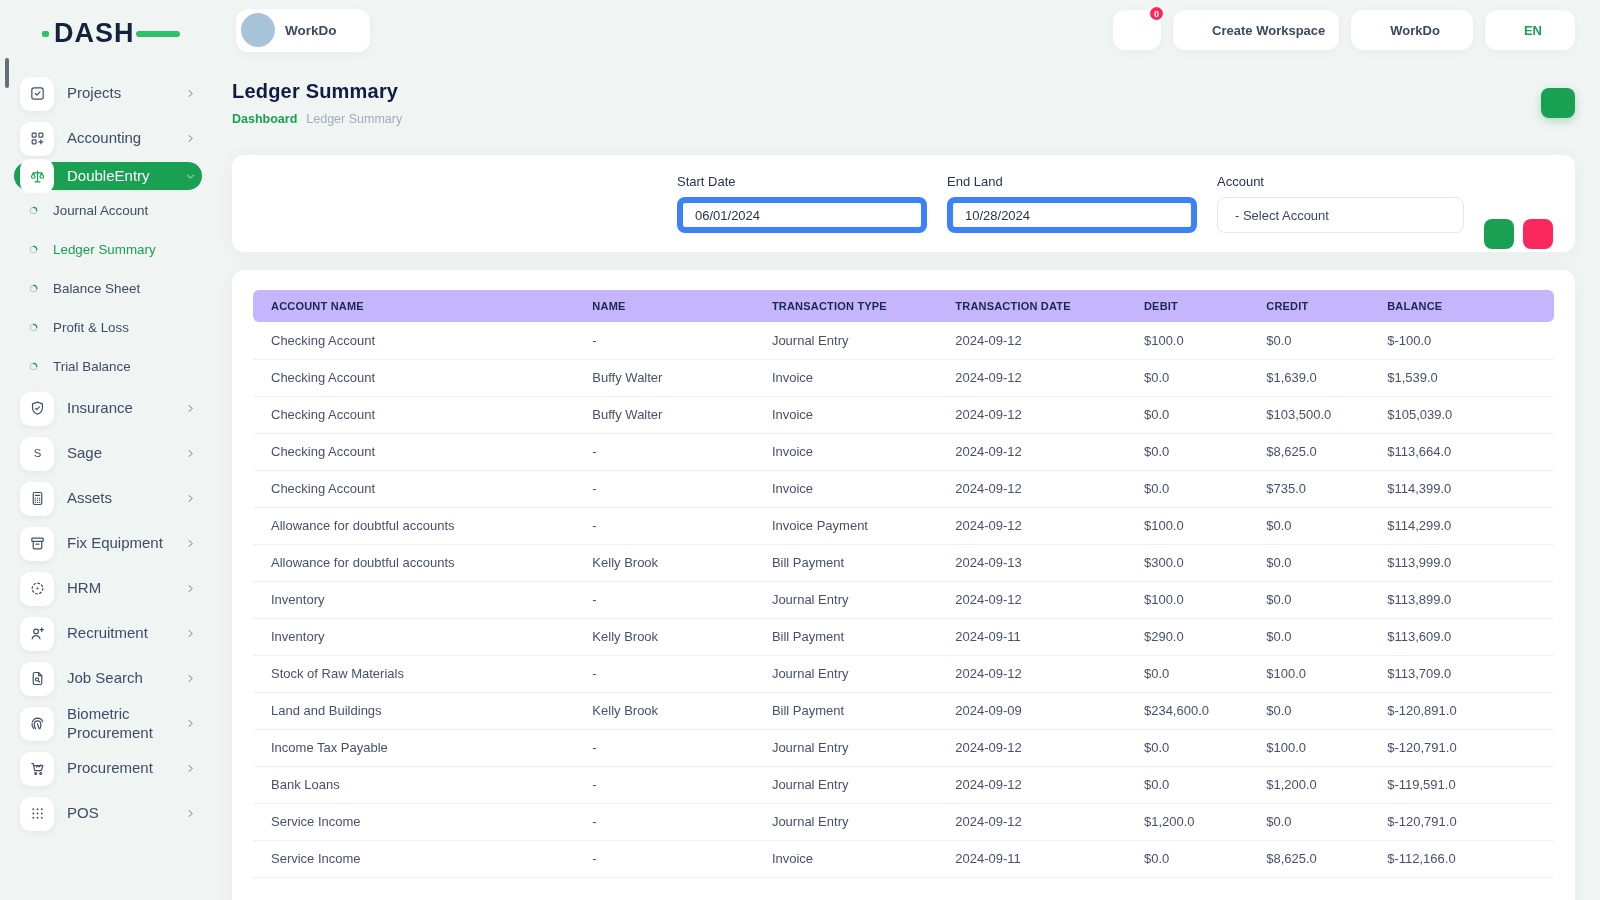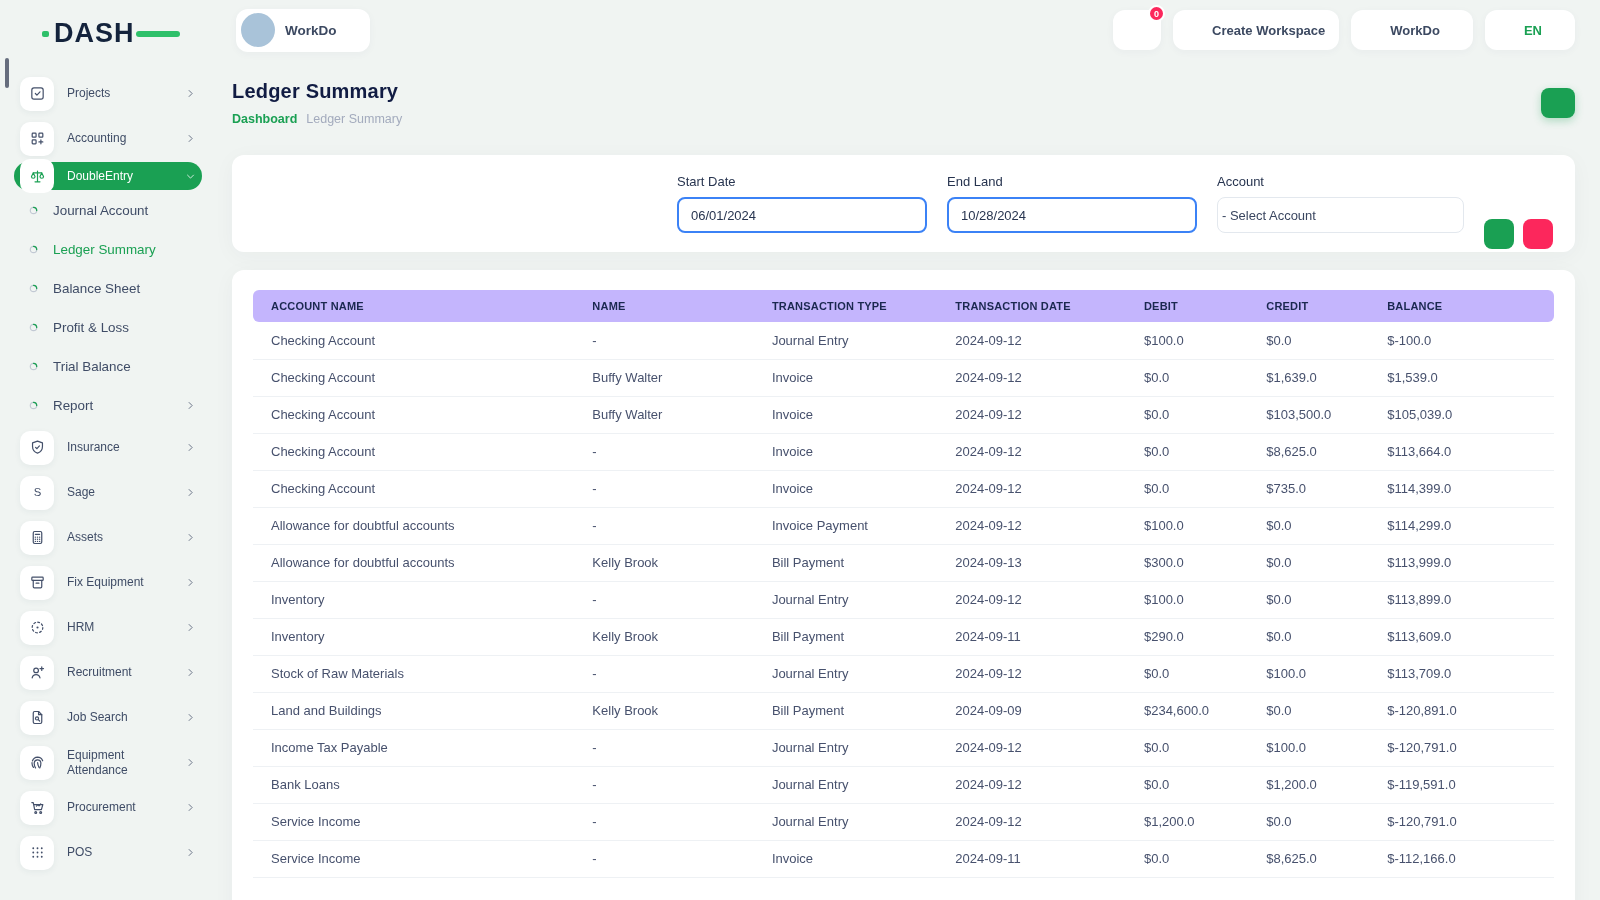--- a/index.html
+++ b/index.html
@@ -18,21 +18,21 @@
   .side-scrollbar { position:absolute; left:5px; top:58px; width:4px; height:30px; background:#4d5568; border-radius:2px; opacity:.85; }
   .logo { position:relative; margin:4px 0 22px 54px; width:110px; }
   .logo-text { font-size:27px; font-weight:800; letter-spacing:1px; color:#14233c; }
   .logo-bar { position:absolute; right:-16px; top:13px; width:44px; height:6px; background:#2ec06a; border-radius:3px; }
   .logo-dot { position:absolute; left:-12px; top:13px; width:7px; height:6px; background:#2ec06a; border-radius:2px; }
   .side-menu { padding:0 10px 0 14px; }
   .side-item { display:flex; align-items:center; height:45px; padding:0 6px; cursor:pointer; }
   .icon-box { width:34px; height:34px; border-radius:10px; background:#ffffff; box-shadow:0 2px 6px rgba(40,60,90,.06);
               display:flex; align-items:center; justify-content:center; color:#44506a; flex:0 0 34px; }
   .icon-box .icon { width:17px; height:17px; }
-  .side-label { flex:1; margin-left:13px; font-size:12px; font-weight:500; color:#3f4c66; line-height:1.25; }
+  .side-label { flex:1; margin-left:13px; font-size:15px; font-weight:500; color:#3f4c66; line-height:1.25; }
   .side-chev { width:11px; height:11px; color:#44506a; flex:0 0 11px; }
   .side-item.active { background:#1aa053; border-radius:14px; height:28px; margin:1px 0; }
   .side-item.active .icon-box { color:#1aa053; box-shadow:none; }
   .side-item.active .side-label, .side-item.active .side-chev { color:#ffffff; }
   .side-sub { display:flex; align-items:center; height:39px; padding:0 6px 0 14px; cursor:pointer; }
   .sub-bullet { width:11px; height:11px; flex:0 0 11px; }
   .sub-bullet svg { stroke-width:0; }
   .sub-label { flex:1; margin-left:14px; font-size:13.4px; font-weight:500; color:#3f4c66; }
   .side-sub.active .sub-label { color:#1aa053; }
 
@@ -61,23 +61,23 @@
   .bc-sep { width:9px; height:9px; color:#9aa3b4; }
   .bc-current { color:#a3abbd; }
   .dl-btn { margin-left:auto; margin-top:8px; width:34px; height:30px; border-radius:8px; background:#1aa053; display:flex; align-items:center; justify-content:center; cursor:pointer; box-shadow:0 3px 8px rgba(26,160,83,.3); }
   .dl-btn .icon { width:15px; height:15px; color:#fff; }
 
   .card { background:#fff; border-radius:12px; box-shadow:0 4px 22px rgba(46,56,84,.04); }
   .filter-card { margin-top:29px; height:97px; display:flex; align-items:center; justify-content:flex-end; gap:20px; padding:0 22px; }
   .f-field { display:flex; flex-direction:column; }
   .f-label { font-size:13px; font-weight:500; color:#27344f; margin-bottom:8px; }
   .f-input { position:relative; width:250px; height:36px; }
-  .f-input input { width:100%; height:100%; border:2px solid #3b82f6; border-radius:8px; padding:0 30px 0 12px; font-size:13px; color:#27344f; font-family:inherit; outline:none; background:#fff; }
+  .f-input input { width:100%; height:100%; border:6px solid #3b82f6; border-radius:8px; padding:0 30px 0 12px; font-size:13px; color:#27344f; font-family:inherit; outline:none; background:#fff; }
   .f-cal { position:absolute; right:10px; top:10px; width:15px; height:15px; color:#232c3f; pointer-events:none; }
-  .f-select { width:247px; height:36px; border:1px solid #e3e8ee; border-radius:8px; display:flex; align-items:center; padding:0 4px; font-size:13px; color:#3a4660; cursor:pointer; justify-content:space-between; }
+  .f-select { width:247px; height:36px; border:1px solid #e3e8ee; border-radius:8px; display:flex; align-items:center; padding:0 17px; font-size:13px; color:#3a4660; cursor:pointer; justify-content:space-between; }
   .f-select .icon { width:12px; height:12px; color:#232c3f; }
   .f-btns { display:flex; gap:9px; align-self:flex-end; margin-bottom:3px; }
   .sq-btn { width:30px; height:30px; border-radius:8px; display:flex; align-items:center; justify-content:center; cursor:pointer; border:none; }
   .sq-btn .icon { width:15px; height:15px; color:#fff; }
   .btn-green { background:#1aa053; }
   .btn-pink { background:#fc275c; }
 
   .table-card { margin-top:18px; padding:20px 21px; height:720px; }
   table { width:100%; border-collapse:collapse; table-layout:fixed; }
   thead th { background:#c4b5fd; text-align:left; padding:10px 18px; font-size:11px; font-weight:700; color:#1b2850; letter-spacing:.2px; white-space:nowrap; }
@@ -184,34 +184,20 @@
       </div>
       <div class="side-sub">
         <span class="icon sub-bullet">
           <svg viewBox="0 0 24 24">
             <circle cx="12" cy="12" r="7" fill="none" stroke="#c2c9d4" stroke-width="2.6"></circle>
             <path d="M12 5a7 7 0 0 1 7 7" fill="none" stroke="#1aa053" stroke-width="2.8"></path>
           </svg>
         </span>
         <span class="sub-label">Trial Balance</span>
       </div>
-      <div class="side-sub">
-        <span class="icon sub-bullet">
-          <svg viewBox="0 0 24 24">
-            <circle cx="12" cy="12" r="7" fill="none" stroke="#c2c9d4" stroke-width="2.6"></circle>
-            <path d="M12 5a7 7 0 0 1 7 7" fill="none" stroke="#1aa053" stroke-width="2.8"></path>
-          </svg>
-        </span>
-        <span class="sub-label">Report</span>
-        <span class="icon side-chev">
-          <svg viewBox="0 0 24 24" stroke-width="2.4">
-            <path d="M9 5.5L15.5 12 9 18.5"></path>
-          </svg>
-        </span>
-      </div>
       <div class="side-item">
         <span class="icon-box">
           <span class="icon">
             <svg viewBox="0 0 24 24">
               <path d="M12 3l7 2.5v5c0 4.5-3 8-7 9.5-4-1.5-7-5-7-9.5v-5z"></path>
               <path d="M9.3 11.8l1.9 1.9 3.5-3.9"></path>
             </svg>
           </span>
         </span>
         <span class="side-label">Insurance</span>
@@ -325,21 +311,21 @@
         <span class="icon-box">
           <span class="icon">
             <svg viewBox="0 0 24 24">
               <path d="M4.8 9.8A8 8 0 0 1 12 4.5a8 8 0 0 1 7.3 5.1"></path>
               <path d="M6.3 19c-1.4-2.1-2.3-4.2-2-7"></path>
               <path d="M9.2 19.6c-1.3-2.2-2-4.4-1.8-7.2a4.7 4.7 0 0 1 9.3-.4c.2 2.7-.3 5.4-1.5 7.6"></path>
               <path d="M12.2 12.3c.1 2.5.8 4.6 2 6.7"></path>
             </svg>
           </span>
         </span>
-        <span class="side-label">Equipment Attendance</span>
+        <span class="side-label">Biometric Procurement</span>
         <span class="icon side-chev">
           <svg viewBox="0 0 24 24" stroke-width="2.4">
             <path d="M9 5.5L15.5 12 9 18.5"></path>
           </svg>
         </span>
       </div>
       <div class="side-item">
         <span class="icon-box">
           <span class="icon">
             <svg viewBox="0 0 24 24">

